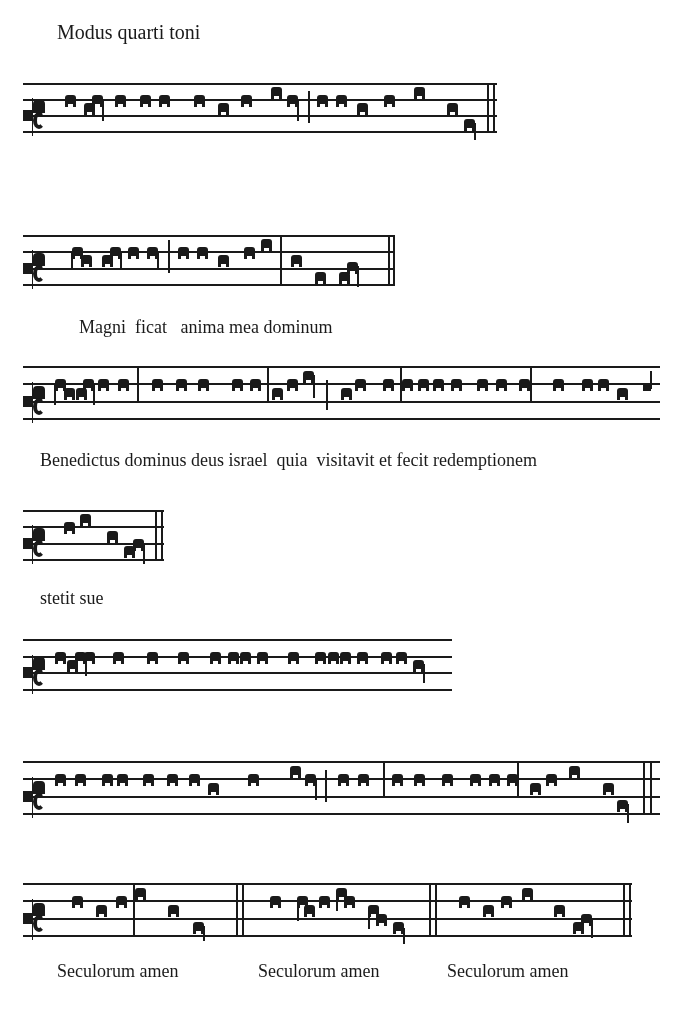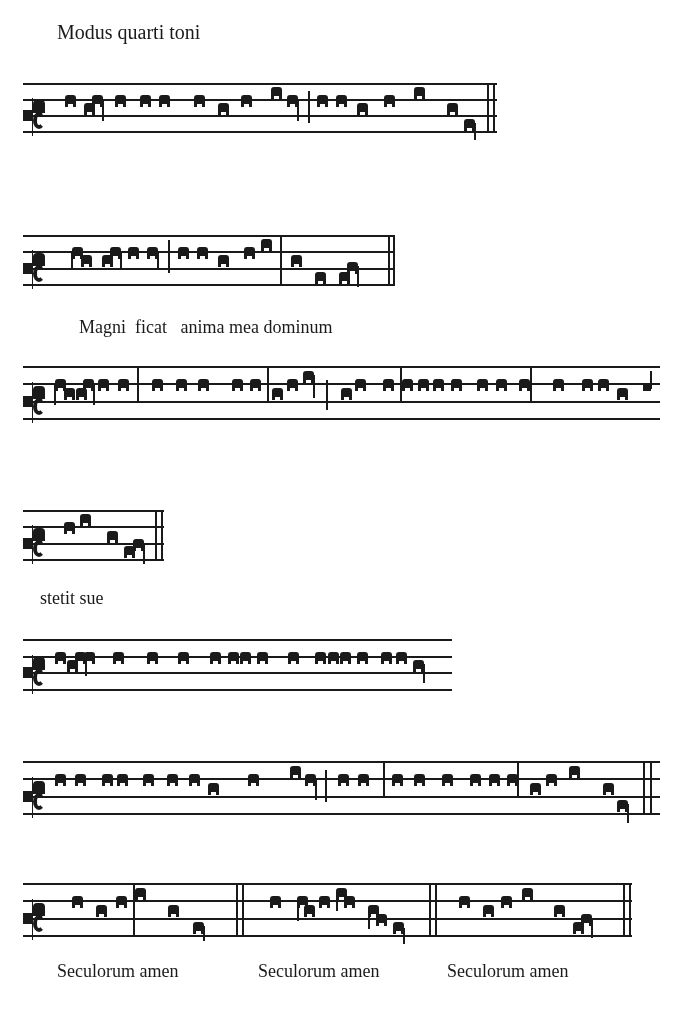--- a/index.html
+++ b/index.html
@@ -279,17 +279,18 @@
     <div class="vline" style="left: 403px; top: 928px; width: 1.5px; height: 16px;"></div>
     <div class="vline" style="left: 591px; top: 918px; width: 1.5px; height: 20px;"></div>
     <div class="vline" style="left: 133px; top: 883px; width: 1.5px; height: 52px;"></div>
     <div class="vline" style="left: 236px; top: 883px; width: 1.5px; height: 52px;"></div>
     <div class="vline" style="left: 242px; top: 883px; width: 1.5px; height: 52px;"></div>
     <div class="vline" style="left: 429px; top: 883px; width: 1.5px; height: 52px;"></div>
     <div class="vline" style="left: 435px; top: 883px; width: 1.5px; height: 52px;"></div>
     <div class="vline" style="left: 623px; top: 883px; width: 1.5px; height: 52px;"></div>
     <div class="vline" style="left: 629px; top: 883px; width: 1.5px; height: 52px;"></div>
     <div class="lyric" style="left: 57px; top: 317px; margin-left: 22px;">Magni  ficat   anima mea dominum</div>
+    <div class="lyric" style="left: 40px; top: 450px;">Benedictus dominus deus israel  quia  visitavit et fecit redemptionem</div>
     <div class="lyric" style="left: 40px; top: 588px;">stetit sue</div>
     <div class="lyric" style="left: 57px; top: 961px;">Seculorum amen</div>
     <div class="lyric" style="left: 258px; top: 961px;">Seculorum amen</div>
     <div class="lyric" style="left: 447px; top: 961px;">Seculorum amen</div>
   </div>
 
 </body></html>

